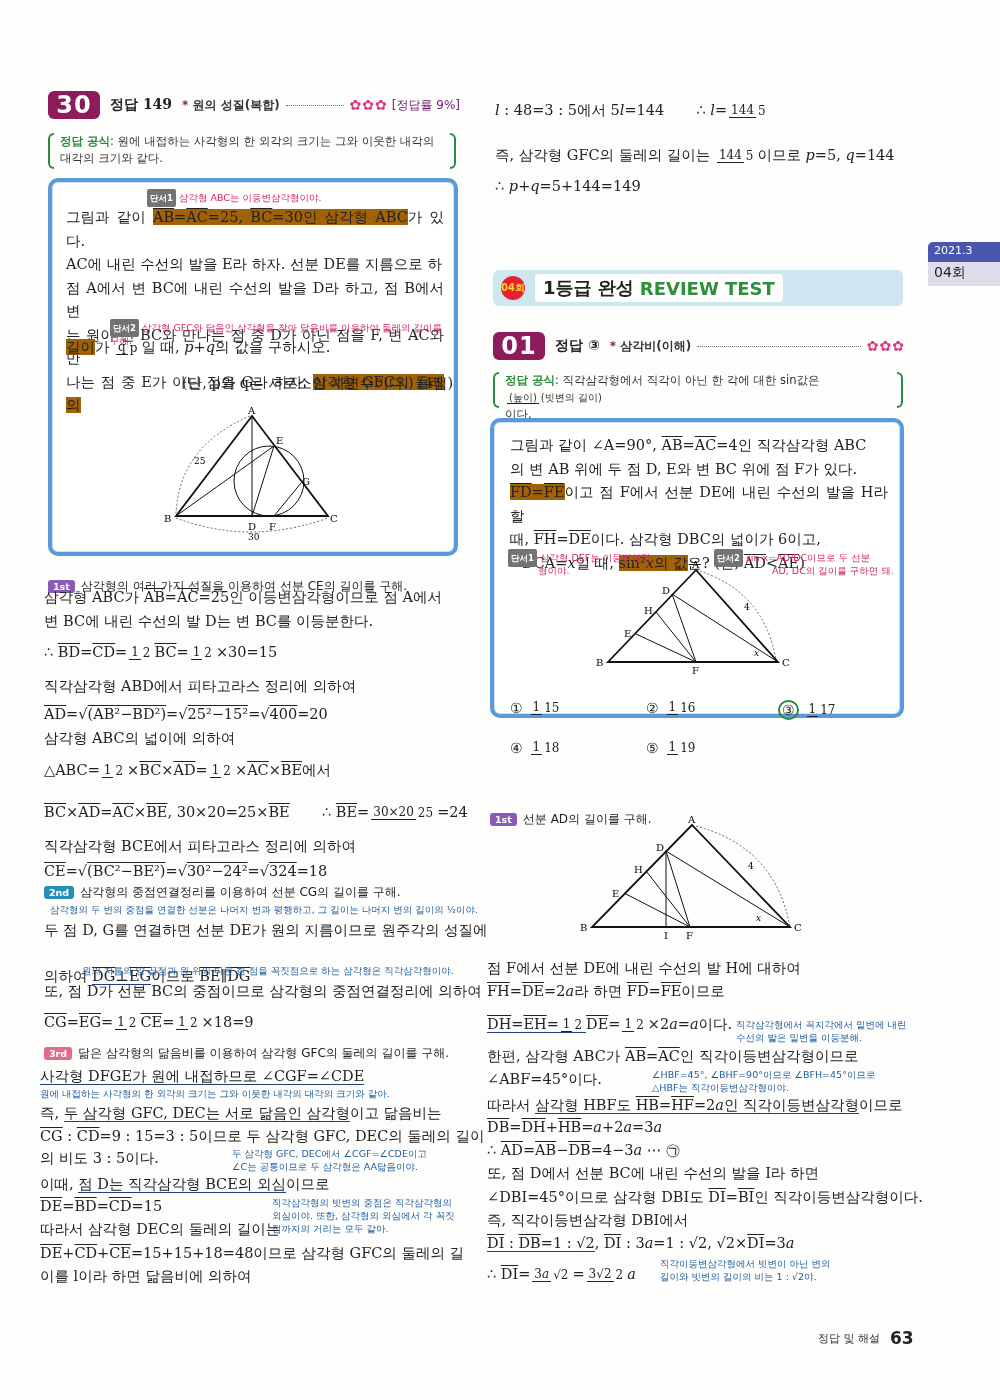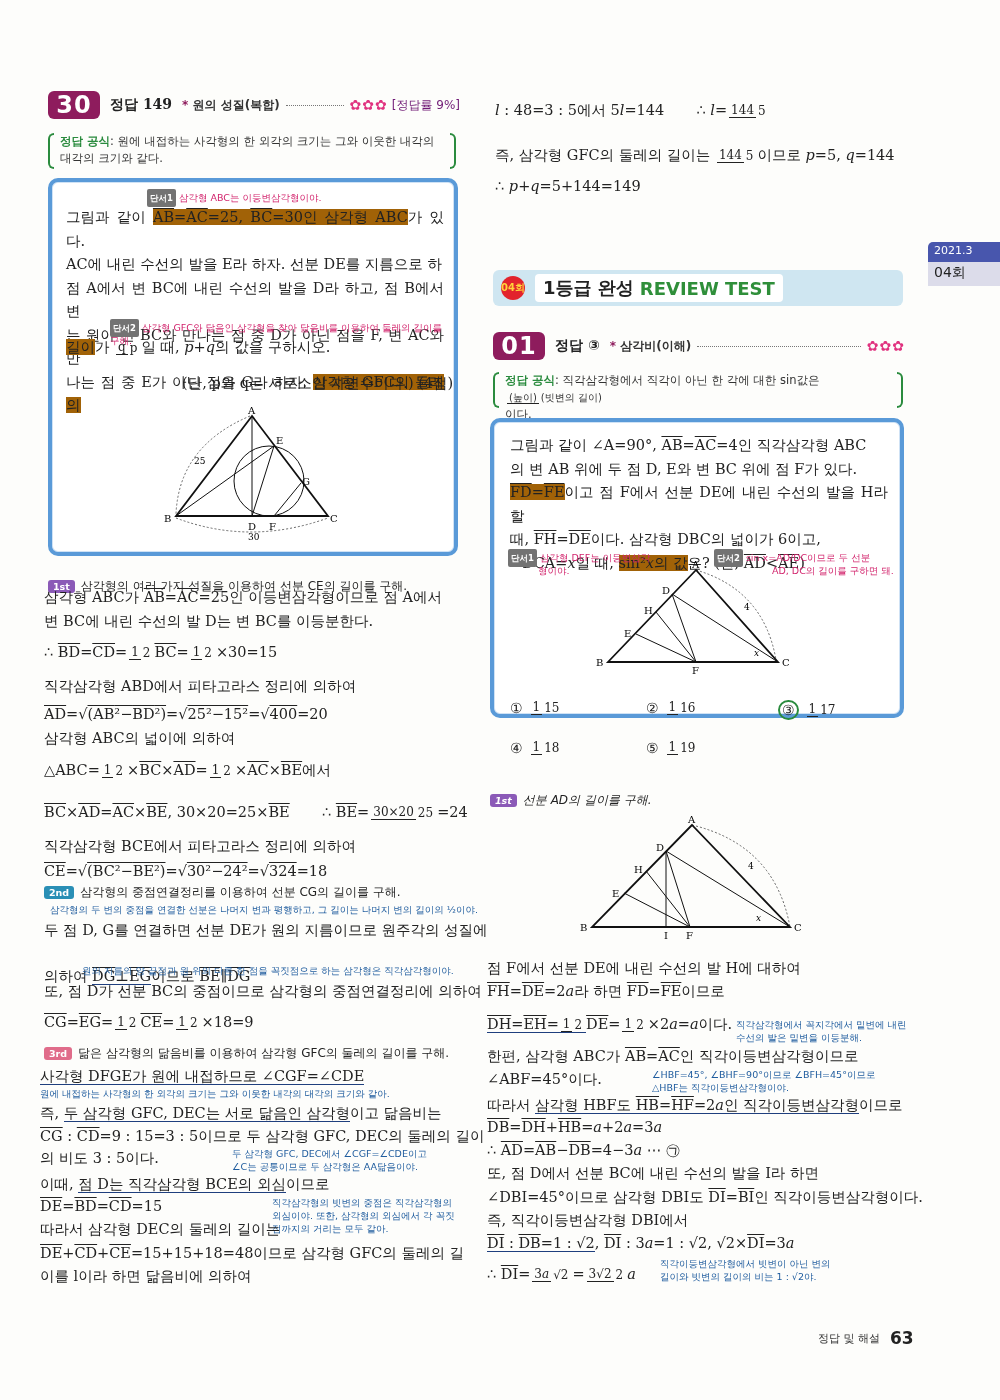--- a/index.html
+++ b/index.html
@@ -279,21 +279,21 @@
     </div>
   <div class="choice" style="left:152px; top:318px;">
       <span class="c">⑤</span>
       <span class="frac">
         <span class="n">1</span>
         <span class="d">19</span>
       </span>
     </div>
 </div>
 
-<div class="step abs" style="left:490px; top:792px;font-style:italic;"><span class="tag tag-1st">1st</span><span>선분 AD의 길이를 구해.</span></div>
+<div class="step abs" style="left:490px; top:811px;"><span class="tag tag-1st">1st</span><span>선분 AD의 길이를 구해.</span></div>
 
 <svg class="abs" style="left:580px; top:815px;" width="230" height="130" viewBox="0 0 230 130">
   <path d="M112 10 Q 195 30 210 112" fill="none" stroke="#666" stroke-dasharray="2,2"></path>
   <polygon points="112,10 12,112 210,112" fill="none" stroke="#111" stroke-width="1.8"></polygon>
   <line x1="86" y1="36" x2="86" y2="112" stroke="#111"></line>
   <line x1="86" y1="36" x2="210" y2="112" stroke="#111"></line>
   <line x1="86" y1="36" x2="110" y2="112" stroke="#111"></line>
   <line x1="66" y1="56" x2="110" y2="112" stroke="#111"></line>
   <line x1="44" y1="78" x2="110" y2="112" stroke="#111"></line>
   <text x="108" y="8" font-size="10" font-family="DejaVu Serif">A</text>

